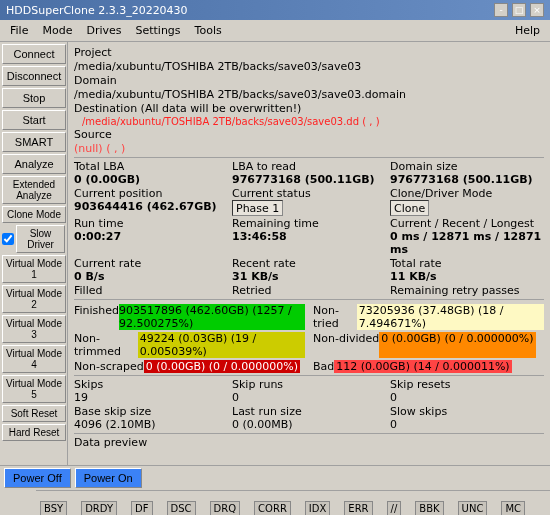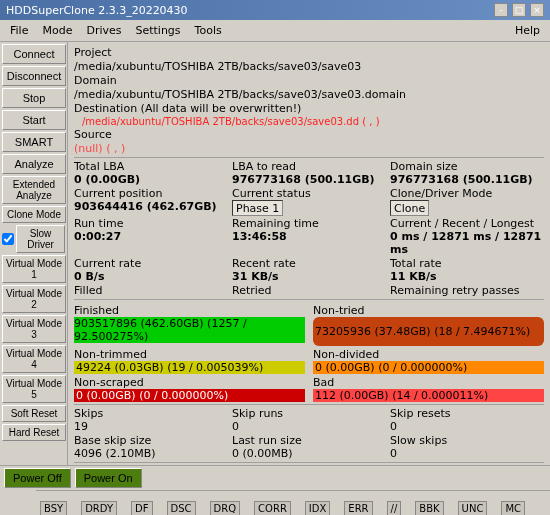--- a/index.html
+++ b/index.html
@@ -128,21 +128,20 @@
       align-items: center;
     }
     .stats-section {
       margin-top: 4px;
       display: grid;
       grid-template-columns: 1fr 1fr;
       gap: 2px 8px;
     }
     .stat-row {
       display: flex;
-      flex-direction: column;
     }
     .stat-label { font-size: 11px; }
     .stat-value { font-size: 11px; }
     .skips-grid {
       display: grid;
       grid-template-columns: 1fr 1fr 1fr;
       gap: 1px 4px;
       margin-top: 2px;
     }
     .status-bar {
@@ -162,21 +161,21 @@
     }
     .bottom-bar {
       display: flex;
       padding: 2px 4px;
       gap: 4px;
       background: #d4d0c8;
       border-top: 1px solid #a0a0a0;
     }
     .power-btn {
       padding: 3px 8px;
-      background: #4d7c0f;
+      background: #3b82f6;
       border: 1px solid #888;
       border-top-color: #fff;
       border-left-color: #fff;
       font-size: 11px;
       cursor: pointer;
     }
     .divider {
       border: none;
       border-top: 1px solid #a0a0a0;
       margin: 2px 0;
@@ -335,21 +334,21 @@
 
     <hr class="divider">
 
     <div class="stats-section">
       <div class="stat-row">
         <div class="stat-label">Finished</div>
         <div class="stat-value" style="background:#00cc00; color:#000; padding:0 0;">903517896 (462.60GB) (1257 / 92.500275%)</div>
       </div>
       <div class="stat-row">
         <div class="stat-label">Non-tried</div>
-        <div class="stat-value" style="background:#c2410c; color:#000; padding:8px 2px;border-radius:6px;">73205936 (37.48GB) (18 / 7.494671%)</div>
+        <div class="stat-value" style="background:#fef9c3; color:#000; padding:0 2px;">73205936 (37.48GB) (18 / 7.494671%)</div>
       </div>
       <div class="stat-row">
         <div class="stat-label">Non-trimmed</div>
         <div class="stat-value" style="background:#cccc00; color:#000; padding:0 2px;">49224 (0.03GB) (19 / 0.005039%)</div>
       </div>
       <div class="stat-row">
         <div class="stat-label">Non-divided</div>
         <div class="stat-value" style="background:#ff8800; color:#000; padding:0 2px;">0 (0.00GB) (0 / 0.000000%)</div>
       </div>
       <div class="stat-row">

